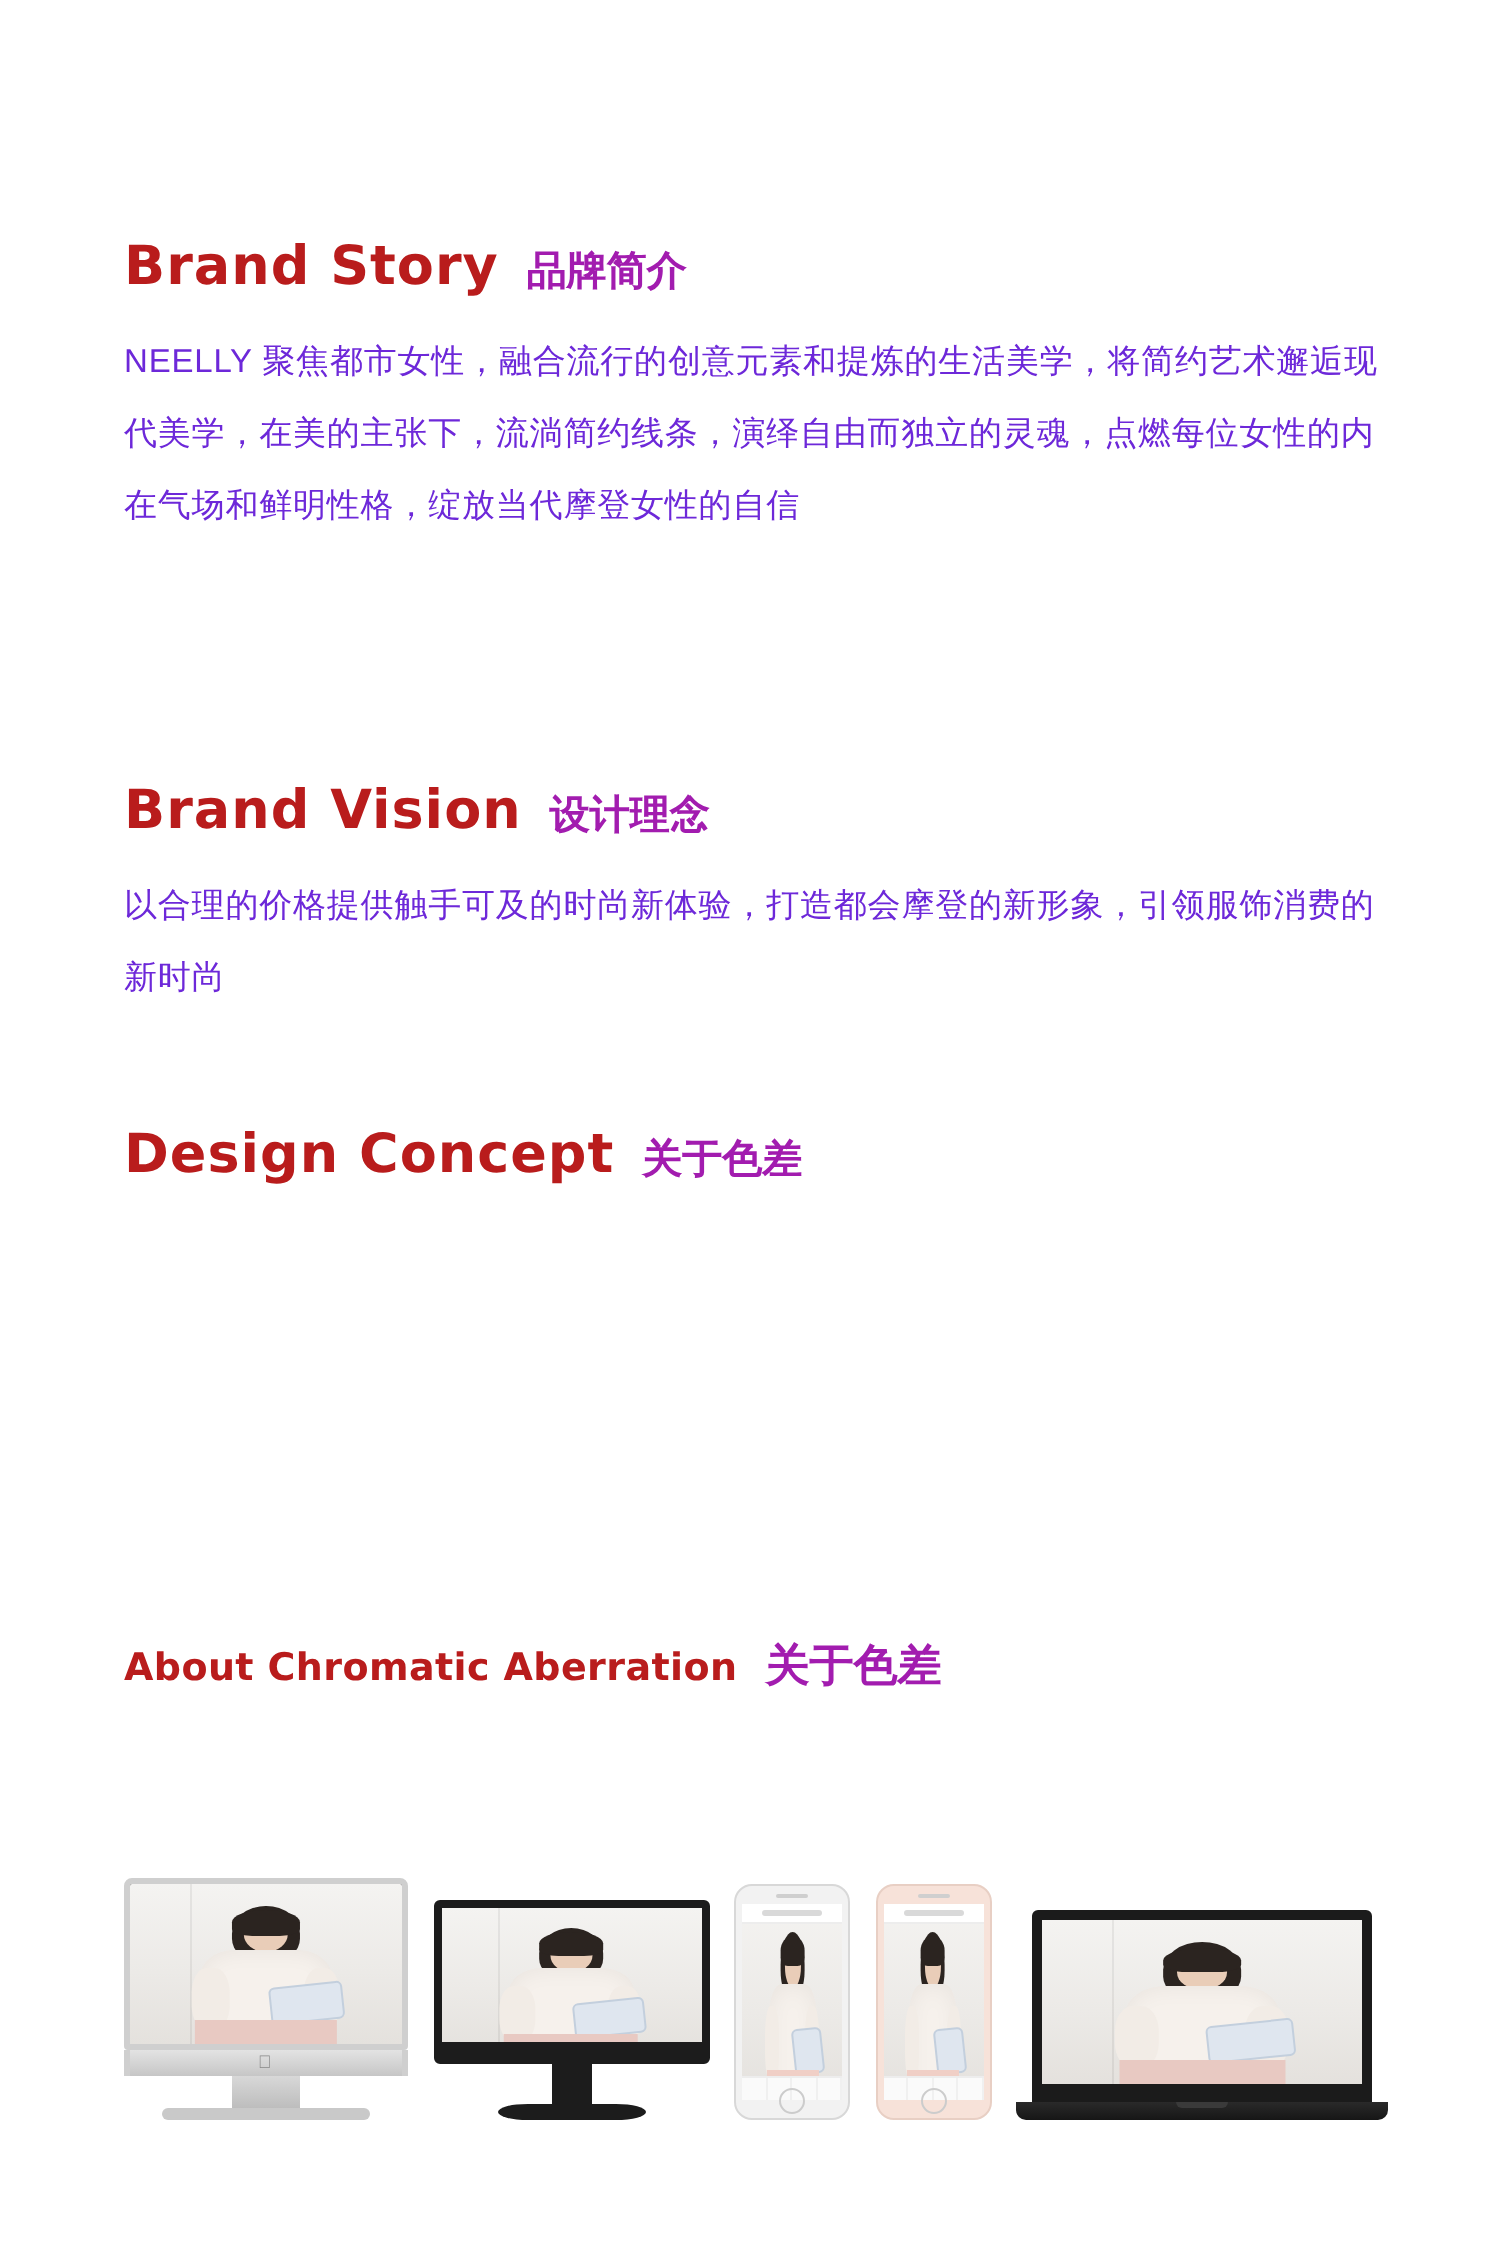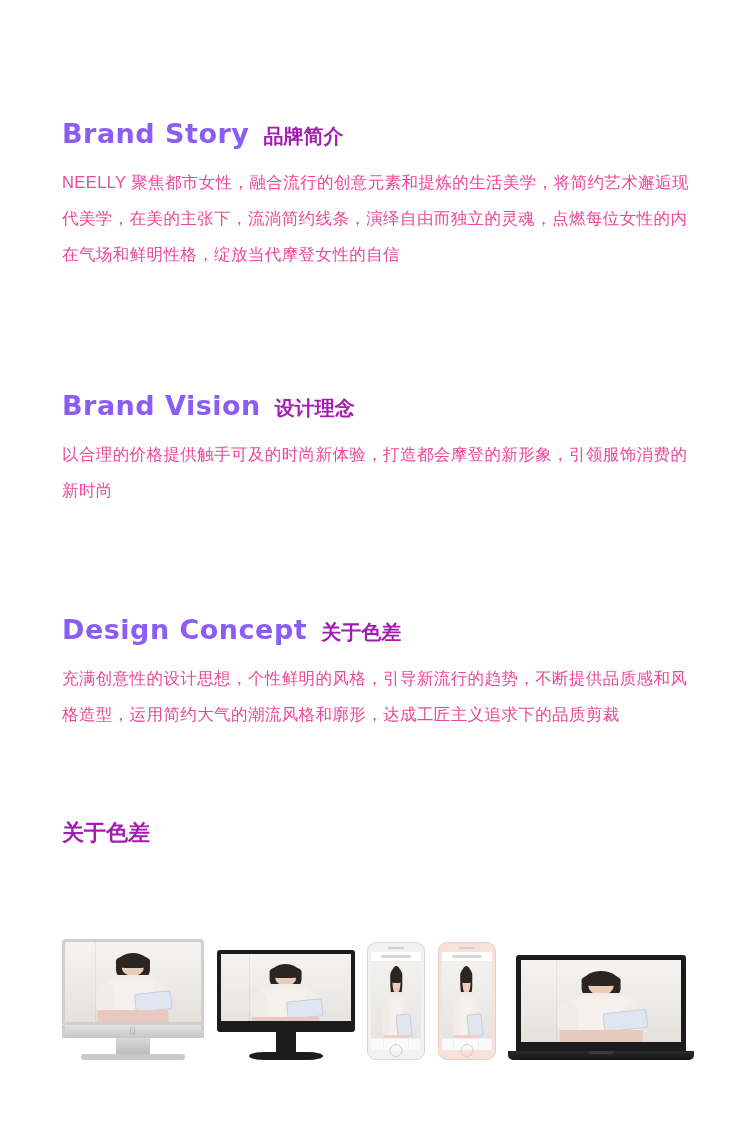--- a/index.html
+++ b/index.html
@@ -28,37 +28,37 @@
   .heading {
     display: flex;
     align-items: baseline;
     gap: 14px;
     margin: 0 0 14px 0;
   }
   .heading .en {
     font-family: "DejaVu Sans", sans-serif;
     font-weight: bold;
     letter-spacing: 0.5px;
-    color: #8b5cf6;
+    color: #b91c1c;
   }
   .heading .cn {
     font-family: "DejaVu Sans", sans-serif;
     font-weight: bold;
     color: #a21caf;
   }
 
   .h-large .en { font-size: 27px; }
   .h-large .cn { font-size: 20px; }
   .h-small .en { font-size: 19px; letter-spacing: 0.2px; }
   .h-small .cn { font-size: 22px; }
 
   .body-text {
     font-size: 16.5px;
     line-height: 36px;
-    color: #ec4899;
+    color: #6d28d9;
     letter-spacing: 0.4px;
     margin: 0;
   }
 
   
   .devices {
     position: absolute;
     left: 62px;
     right: 56px;
     top: 915px;
@@ -295,30 +295,30 @@
   </div>
 
   <div class="section" style="top:390px;">
     <div class="heading h-large">
       <span class="en">Brand Vision</span>
       <span class="cn">设计理念</span>
     </div>
     <p class="body-text">以合理的价格提供触手可及的时尚新体验，打造都会摩登的新形象，引领服饰消费的新时尚</p>
   </div>
 
-  <div class="section" style="top:614px;">
+  <div class="section" style="top:562px;">
     <div class="heading h-large">
       <span class="en">Design Concept</span>
       <span class="cn">关于色差</span>
     </div>
-    <p class="body-text">充满创意性的设计思想，个性鲜明的风格，引导新流行的趋势，不断提供品质感和风格造型，运用简约大气的潮流风格和廓形，达成工匠主义追求下的品质剪裁</p>
   </div>
 
   <div class="section" style="top:818px;">
     <div class="heading h-small">
+      <span class="en">About Chromatic Aberration</span>
       <span class="cn">关于色差</span>
     </div>
   </div>
 
   <div class="devices">
 
     <div class="device imac">
       <div class="screen">
         <div class="photo">
           <div class="wallline"></div>

